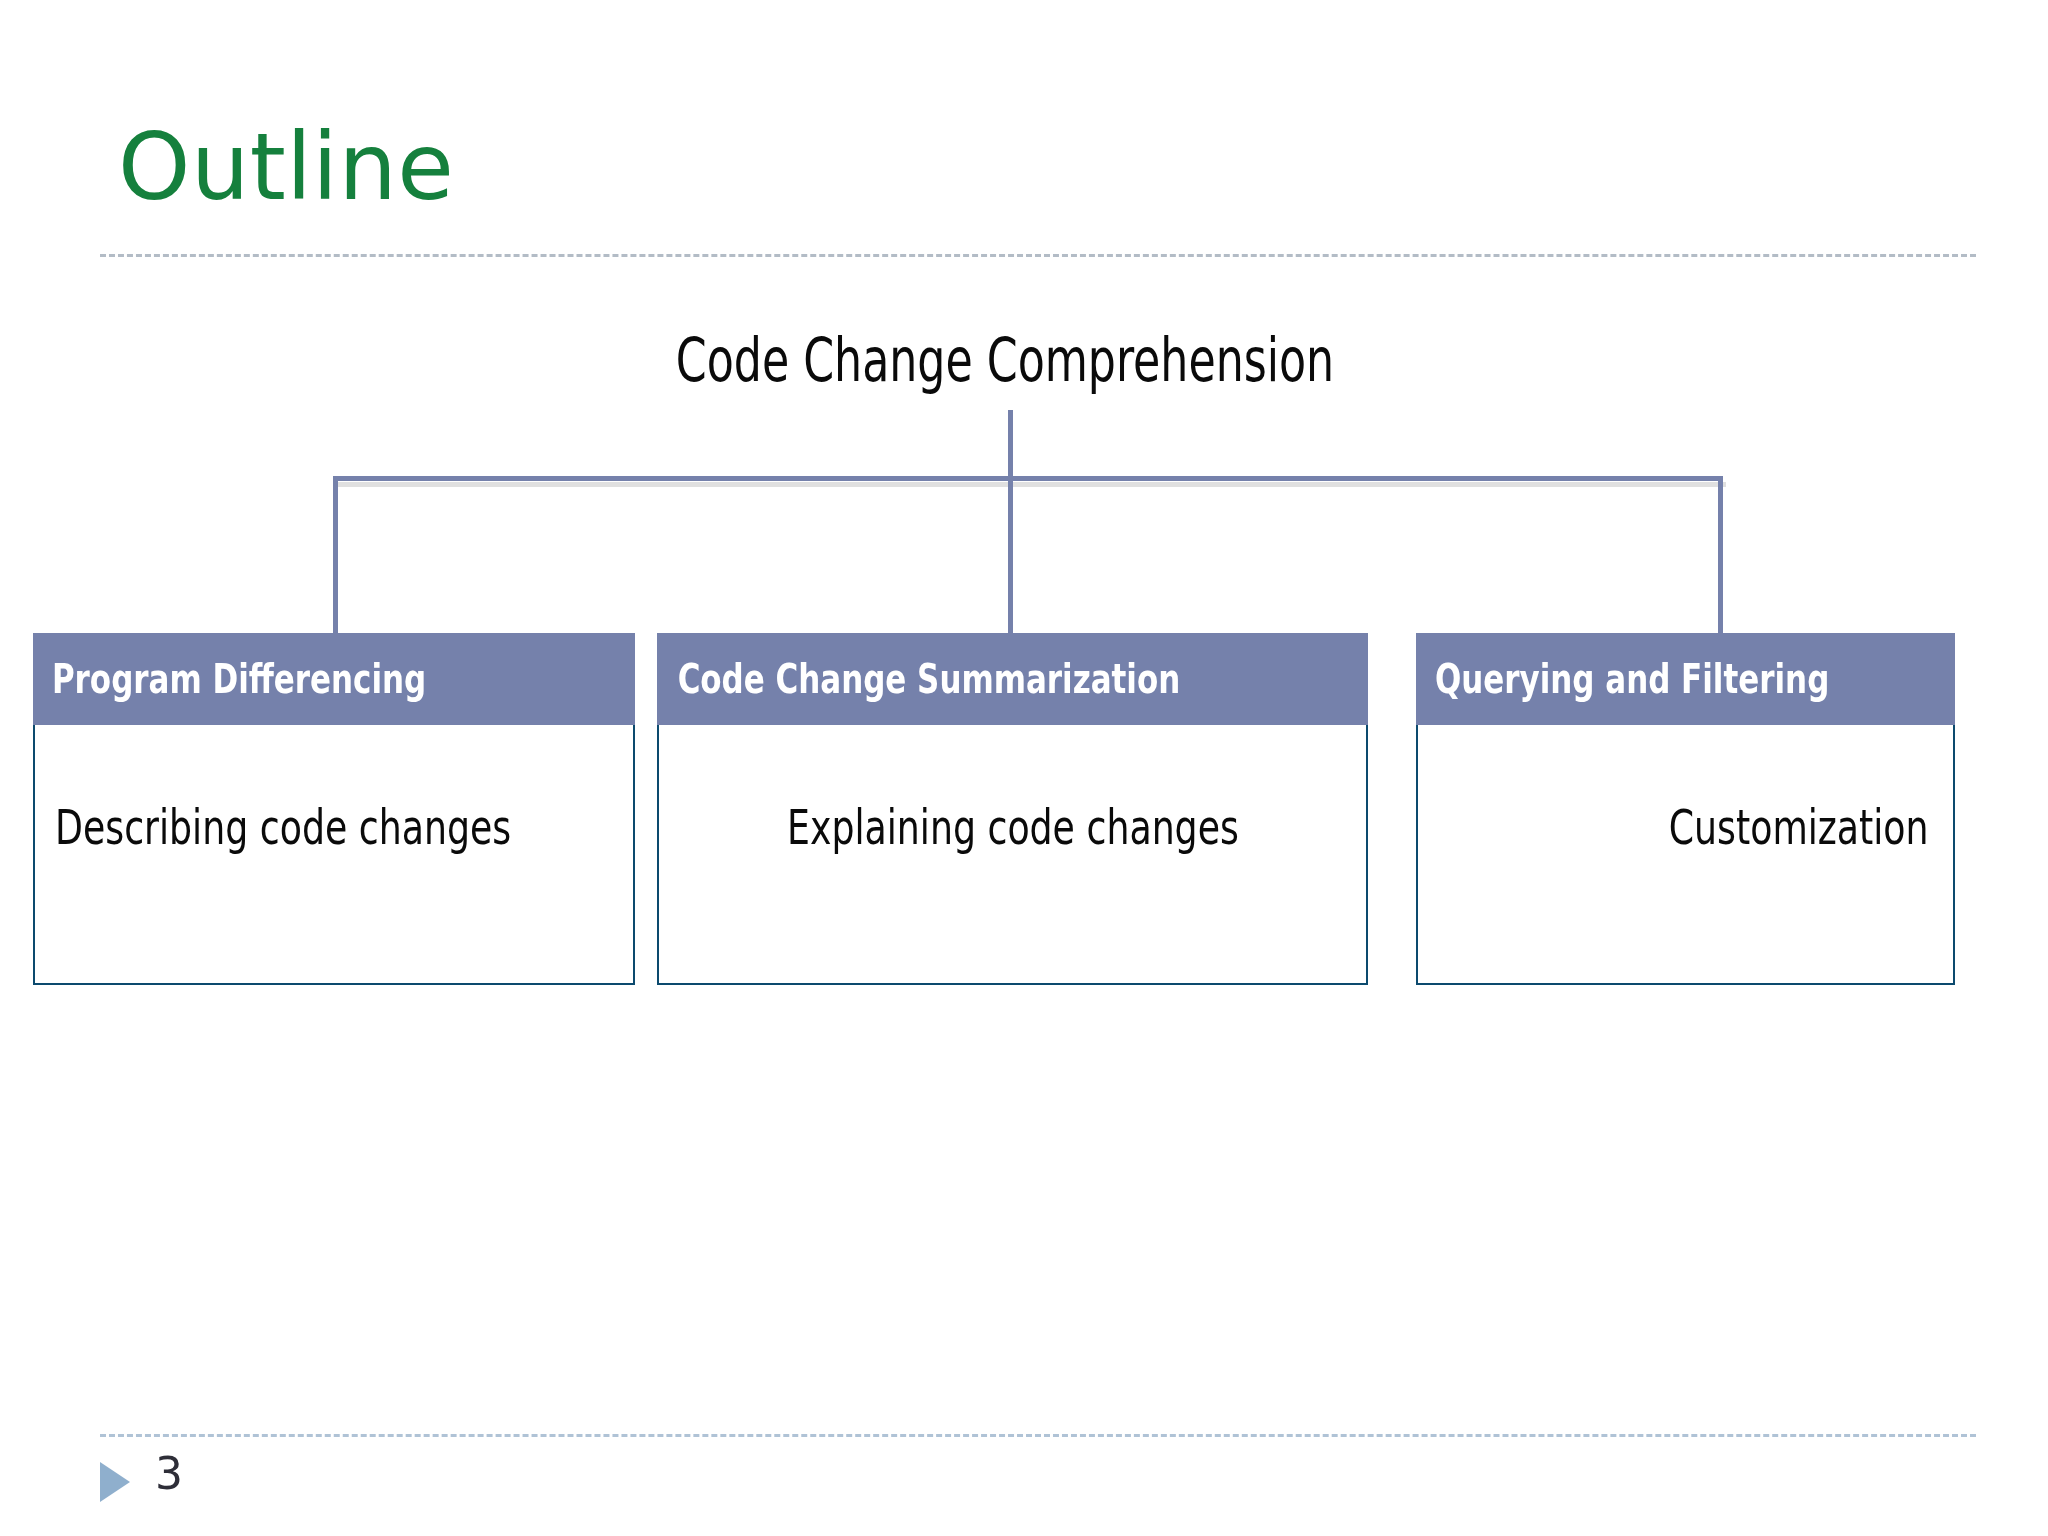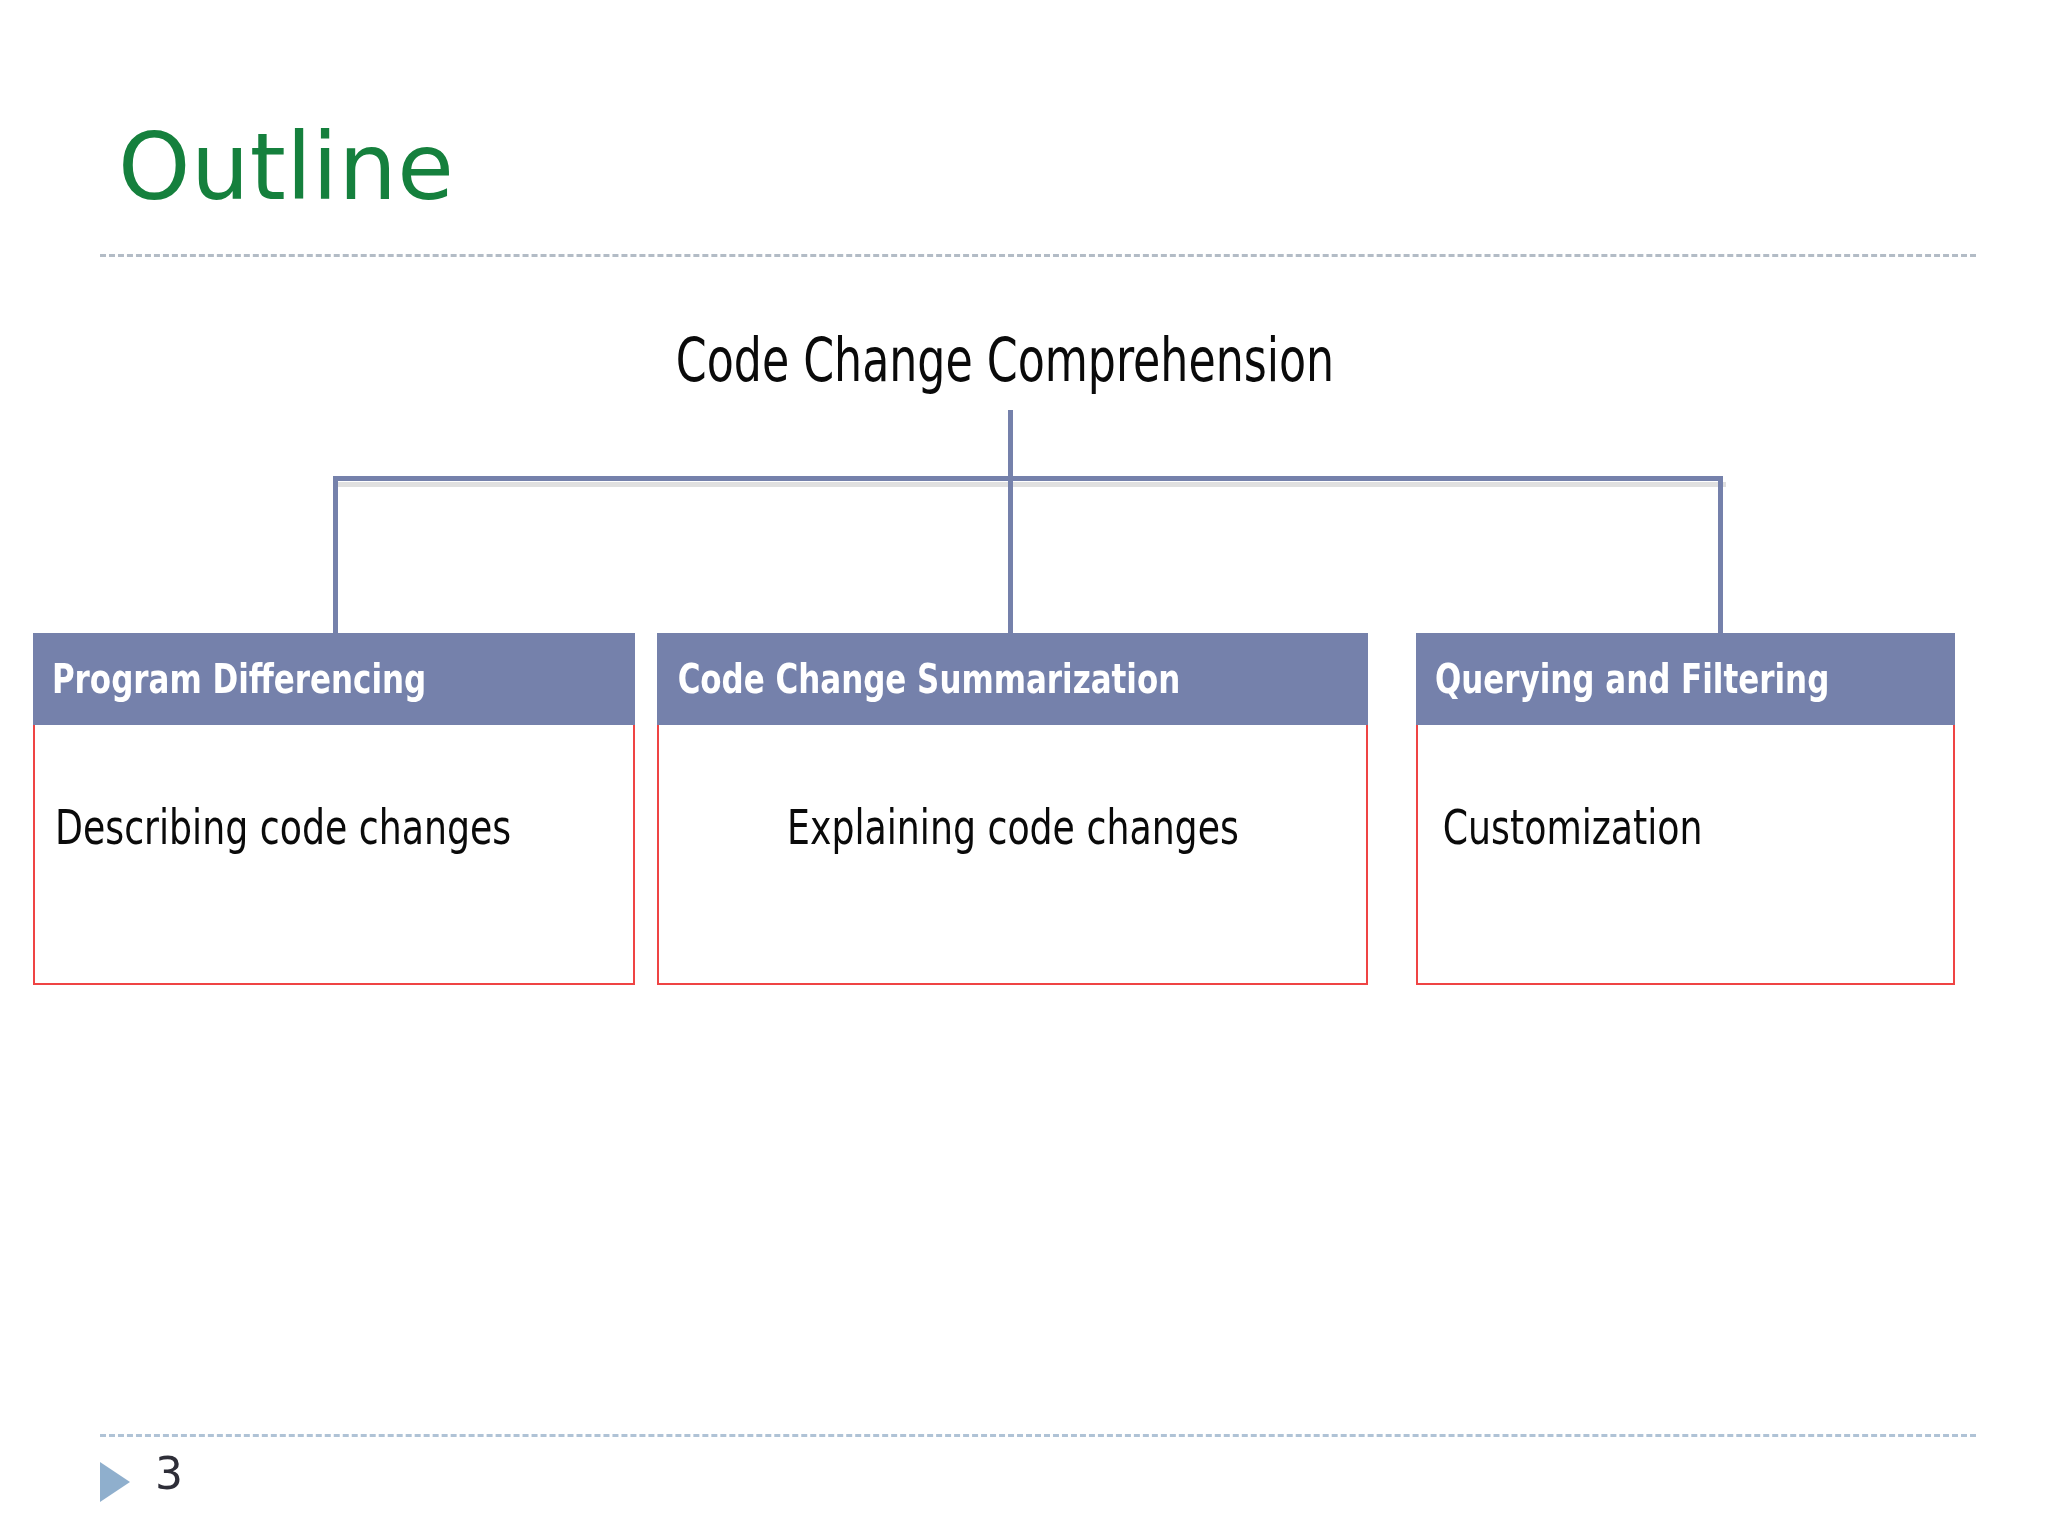--- a/index.html
+++ b/index.html
@@ -111,21 +111,21 @@
     background: #d6d6d6;
     opacity: 0.75;
   }
 
   
   .node-box {
     position: absolute;
     top: 633px;
     height: 352px;
     background: #ffffff;
-    border: 2px solid #ef4444;
+    border: 2px solid #0c4a6e;
     box-sizing: border-box;
   }
   .node-box.b1 { left: 33px;   width: 602px; }
   .node-box.b2 { left: 657px;  width: 711px; }
   .node-box.b3 { left: 1416px; width: 539px; }
 
   .node-header {
     position: absolute;
     left: -2px;
     top: -2px;
@@ -167,21 +167,21 @@
     color: #0a0a0a;
     white-space: nowrap;
     font-family: "DejaVu Sans Condensed", "DejaVu Sans", "Liberation Sans", sans-serif;
     display: inline-block;
     transform: scaleX(0.84);
   }
   .b1 .node-body { text-align: left; }
   .b1 .node-body-text { transform-origin: left center; margin-left: 20px; }
   .b2 .node-body { text-align: center; }
   .b2 .node-body-text { transform-origin: center center; }
-  .b3 .node-body { text-align: left; }
+  .b3 .node-body { text-align: right; }
   .b3 .node-body-text { transform-origin: center center; }
 
   
   .footer-rule {
     position: absolute;
     left: 100px;
     top: 1434px;
     width: 1876px;
     height: 0;
     border-top: 3px dashed #a8bdd2;

